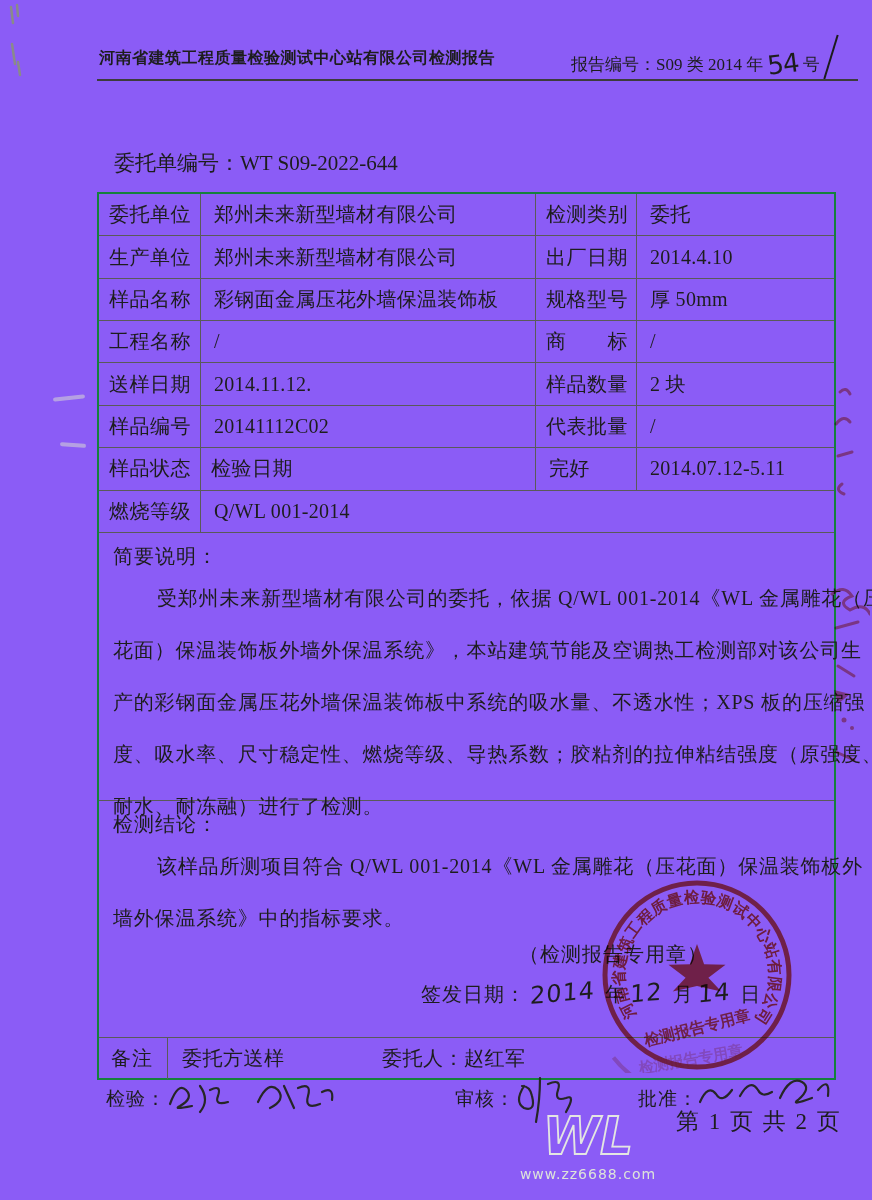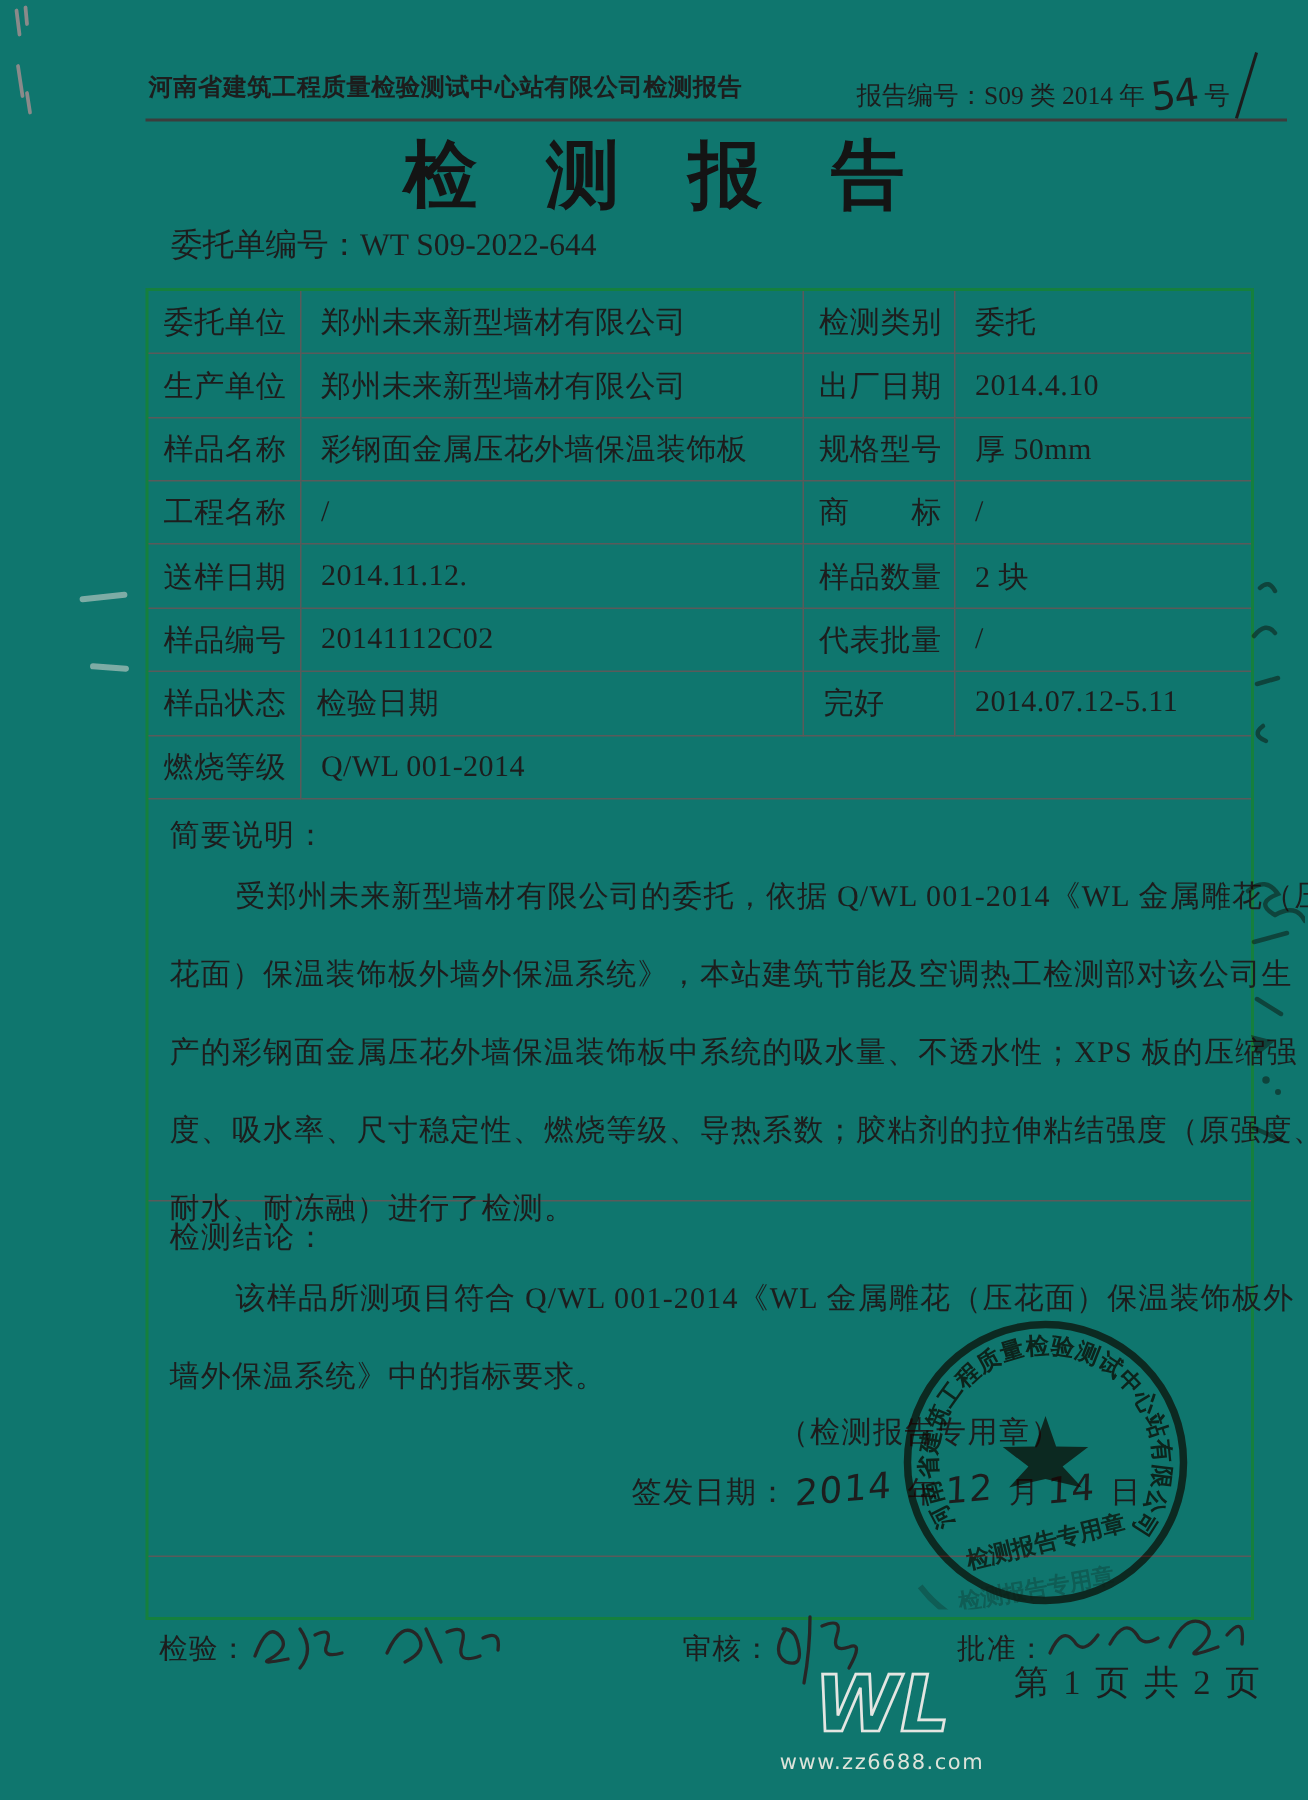--- a/index.html
+++ b/index.html
@@ -1,16 +1,16 @@
 <!DOCTYPE html>
 <html><head>
 <meta charset="utf-8">
 <style>
   html,body{margin:0;padding:0;background:#ffffff;}
-  .page{position:relative;width:872px;height:1200px;background:#0f766e;overflow:hidden;
+  .page{position:relative;width:872px;height:1200px;background:#8b5cf6;overflow:hidden;
         font-family:"Liberation Serif","DejaVu Serif",serif;color:#1d1d1d;}
 
   
   .hdr-left{position:absolute;left:99px;top:48px;font-size:16px;font-weight:600;letter-spacing:.5px;white-space:nowrap;}
   .report-line{position:absolute;left:571px;top:46px;font-size:17px;white-space:nowrap;}
   .report-line .hand54{display:inline-block;font-family:"DejaVu Sans",sans-serif;font-size:26px;
         transform:rotate(-7deg) translateY(3px);font-weight:500;letter-spacing:-1px;}
   .slash54{position:absolute;left:259px;top:-12px;width:2px;height:46px;background:#1c1c1c;transform:rotate(17deg);}
   .hdr-rule{position:absolute;left:97px;top:79px;width:761px;height:2px;background:#3c3c3c;}
 
@@ -83,21 +83,20 @@
 
   <div class="hdr-left">河南省建筑工程质量检验测试中心站有限公司检测报告</div>
   <div class="report-line">
     <span>报告编号：</span><span>S09 类 2014 年</span>
     <span class="hand54">54</span>
     <span class="slash54"></span>
     <span>号</span>
   </div>
   <div class="hdr-rule"></div>
 
-  <div class="doc-title">检测报告</div>
 
   <div class="order-line">
     <span>委托单编号：</span><span>WT S09-2022-644</span>
   </div>
 
   <div class="doc">
     <div class="grid">
       <div class="c lab">委托单位</div>
       <div class="c val">郑州未来新型墙材有限公司</div>
       <div class="c lab">检测类别</div>
@@ -156,20 +155,27 @@
       </div>
       <div class="seal-note">（检测报告专用章）</div>
       <div class="issue-line">
         <span>签发日期：</span><span class="hand">2014</span>
         <span>年</span><span class="hand">12</span>
         <span>月</span><span class="hand">14</span>
         <span>日</span>
       </div>
     </div>
 
+    <div class="remark">
+      <div class="rl">备注</div>
+      <div class="rv">
+        <span class="v1">委托方送样</span>
+        <span>委托人：赵红军</span>
+      </div>
+    </div>
   </div>
 
   <div class="sig-label" style="left:106px;top:1086px;">检验：</div>
   <svg class="sig-svg" style="left:162px;top:1076px;" width="210" height="44">
     <path d="M8,28 Q16,6 24,14 Q32,22 18,30 Q10,34 30,30"></path>
     <path d="M38,10 Q48,24 38,36"></path>
     <path d="M48,14 Q60,8 56,20 Q52,30 66,26"></path>
     <path d="M96,26 Q106,4 116,14 Q124,24 108,32"></path>
     <path d="M122,10 L132,32"></path>
     <path d="M136,12 Q150,6 146,20 Q142,34 158,28"></path>

